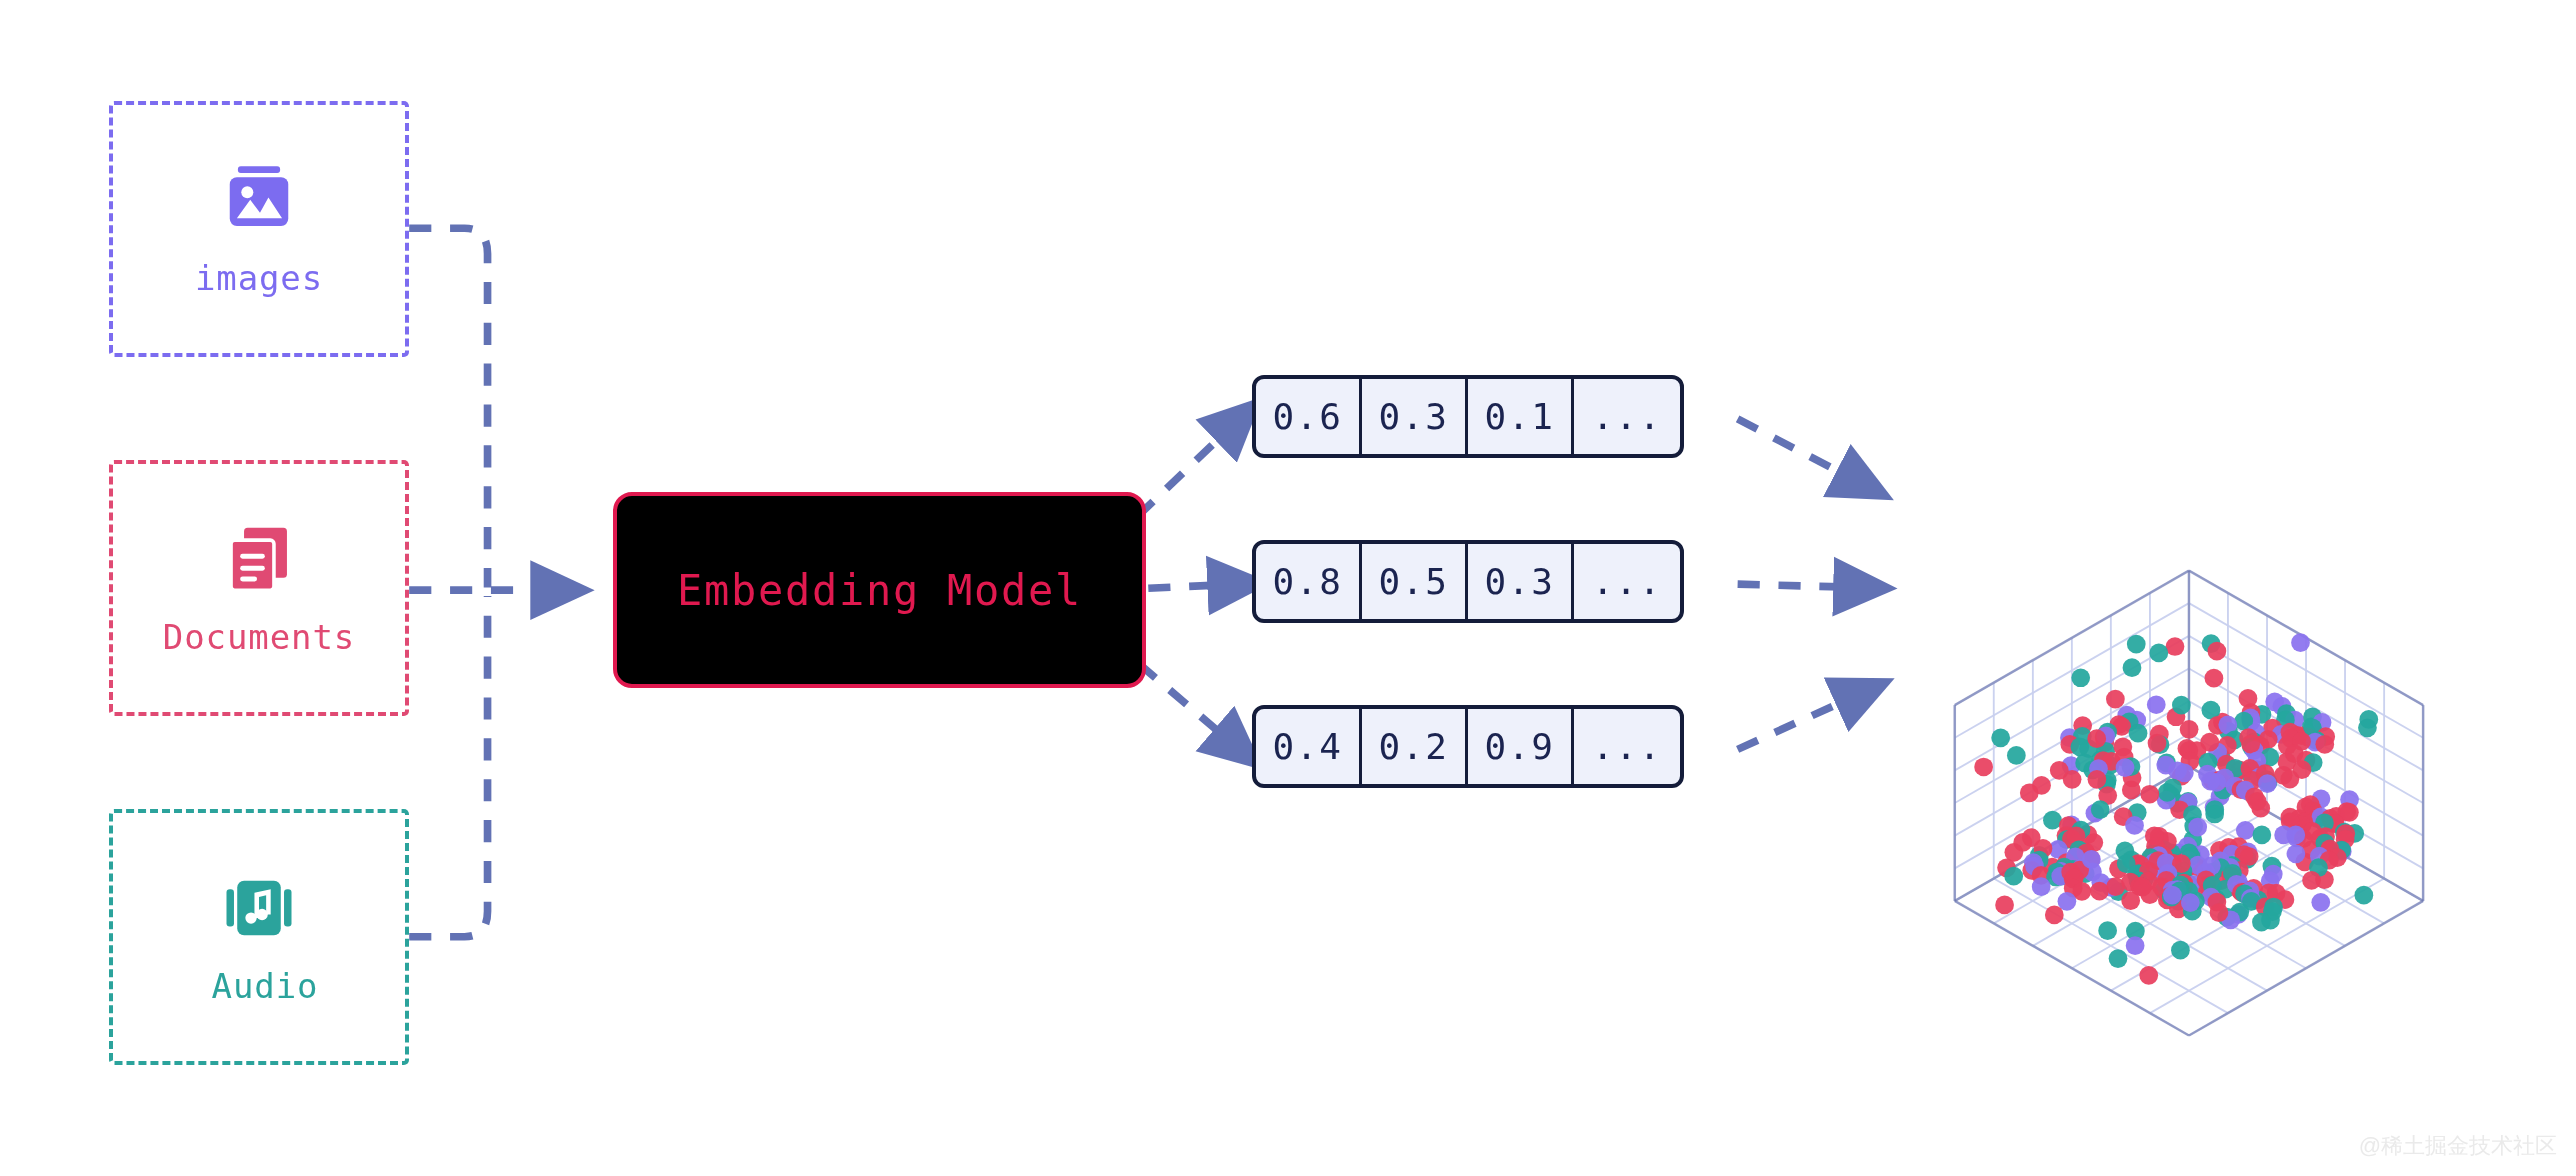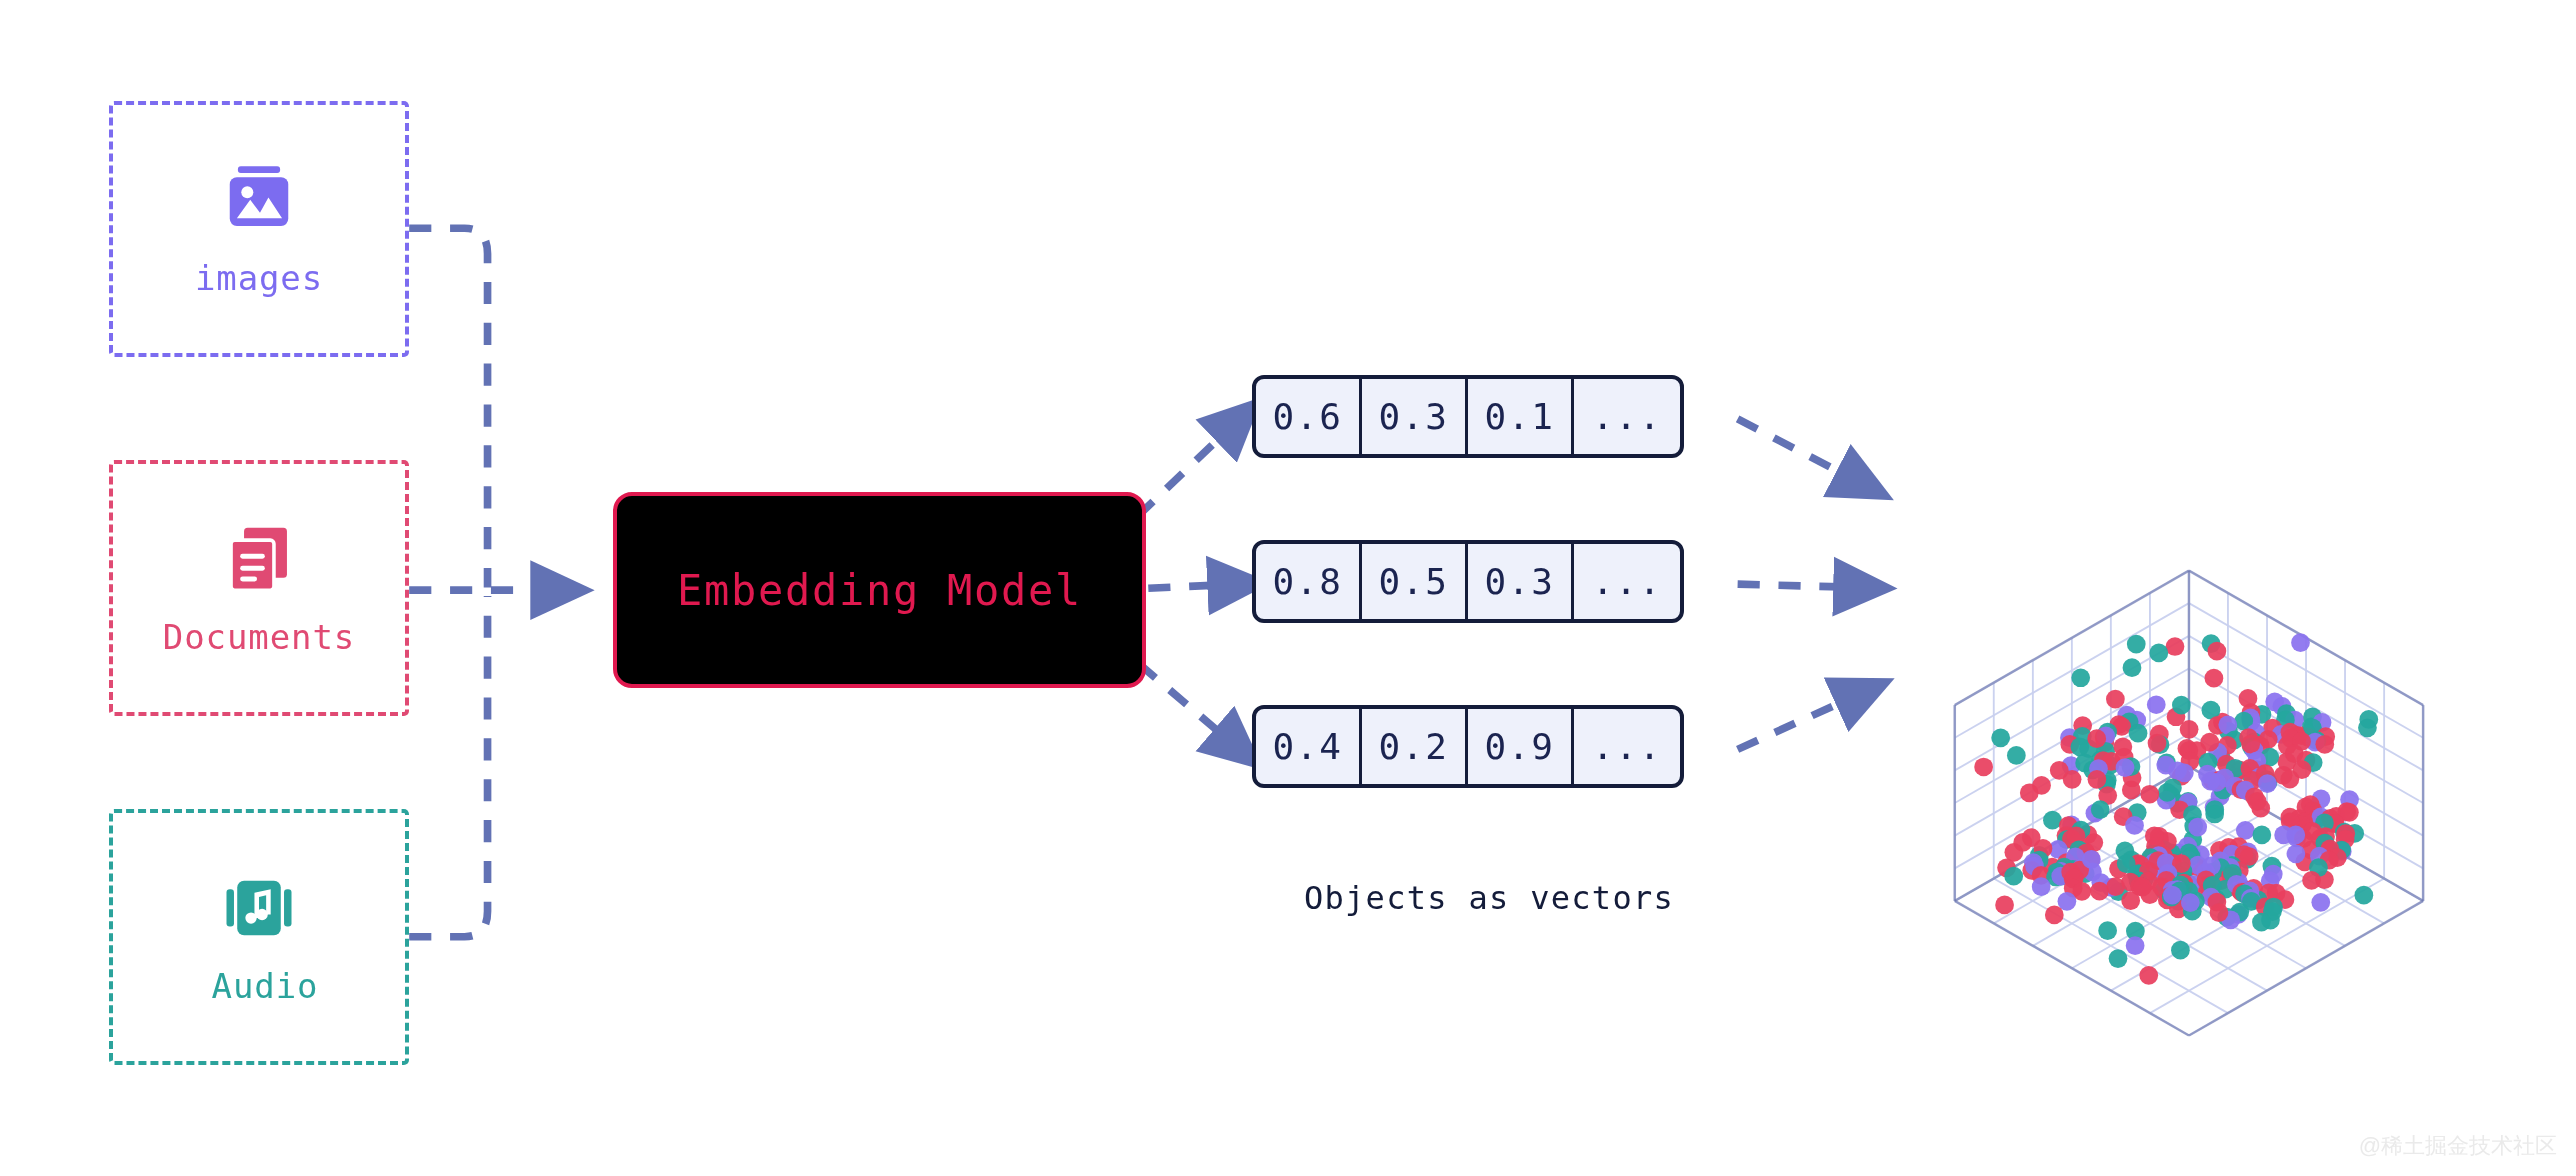--- a/index.html
+++ b/index.html
@@ -233,21 +233,20 @@
     <span class="vector-cell">0.3</span>
     <span class="vector-cell">...</span>
   </div>
   <div class="vector-row" id="vector-row-2">
     <span class="vector-cell">0.4</span>
     <span class="vector-cell">0.2</span>
     <span class="vector-cell">0.9</span>
     <span class="vector-cell">...</span>
   </div>
 
-  <div id="vectors-caption">Objects as vectors</div>
 
   <svg id="cube-svg" viewBox="0 0 3024 1381">
     <g id="cube-group">
         <line x1="2570.0" y1="900.0" x2="2295.0" y2="1058.0" stroke="#c9d0ef" stroke-width="2.2" opacity="0.95"></line>
         <line x1="2570.0" y1="900.0" x2="2845.0" y2="1058.0" stroke="#c9d0ef" stroke-width="2.2" opacity="0.95"></line>
         <line x1="2615.8" y1="926.3" x2="2340.8" y2="1084.3" stroke="#c9d0ef" stroke-width="2.2" opacity="0.95"></line>
         <line x1="2524.2" y1="926.3" x2="2799.2" y2="1084.3" stroke="#c9d0ef" stroke-width="2.2" opacity="0.95"></line>
         <line x1="2661.7" y1="952.7" x2="2386.7" y2="1110.7" stroke="#c9d0ef" stroke-width="2.2" opacity="0.95"></line>
         <line x1="2478.3" y1="952.7" x2="2753.3" y2="1110.7" stroke="#c9d0ef" stroke-width="2.2" opacity="0.95"></line>
         <line x1="2707.5" y1="979.0" x2="2432.5" y2="1137.0" stroke="#c9d0ef" stroke-width="2.2" opacity="0.95"></line>

